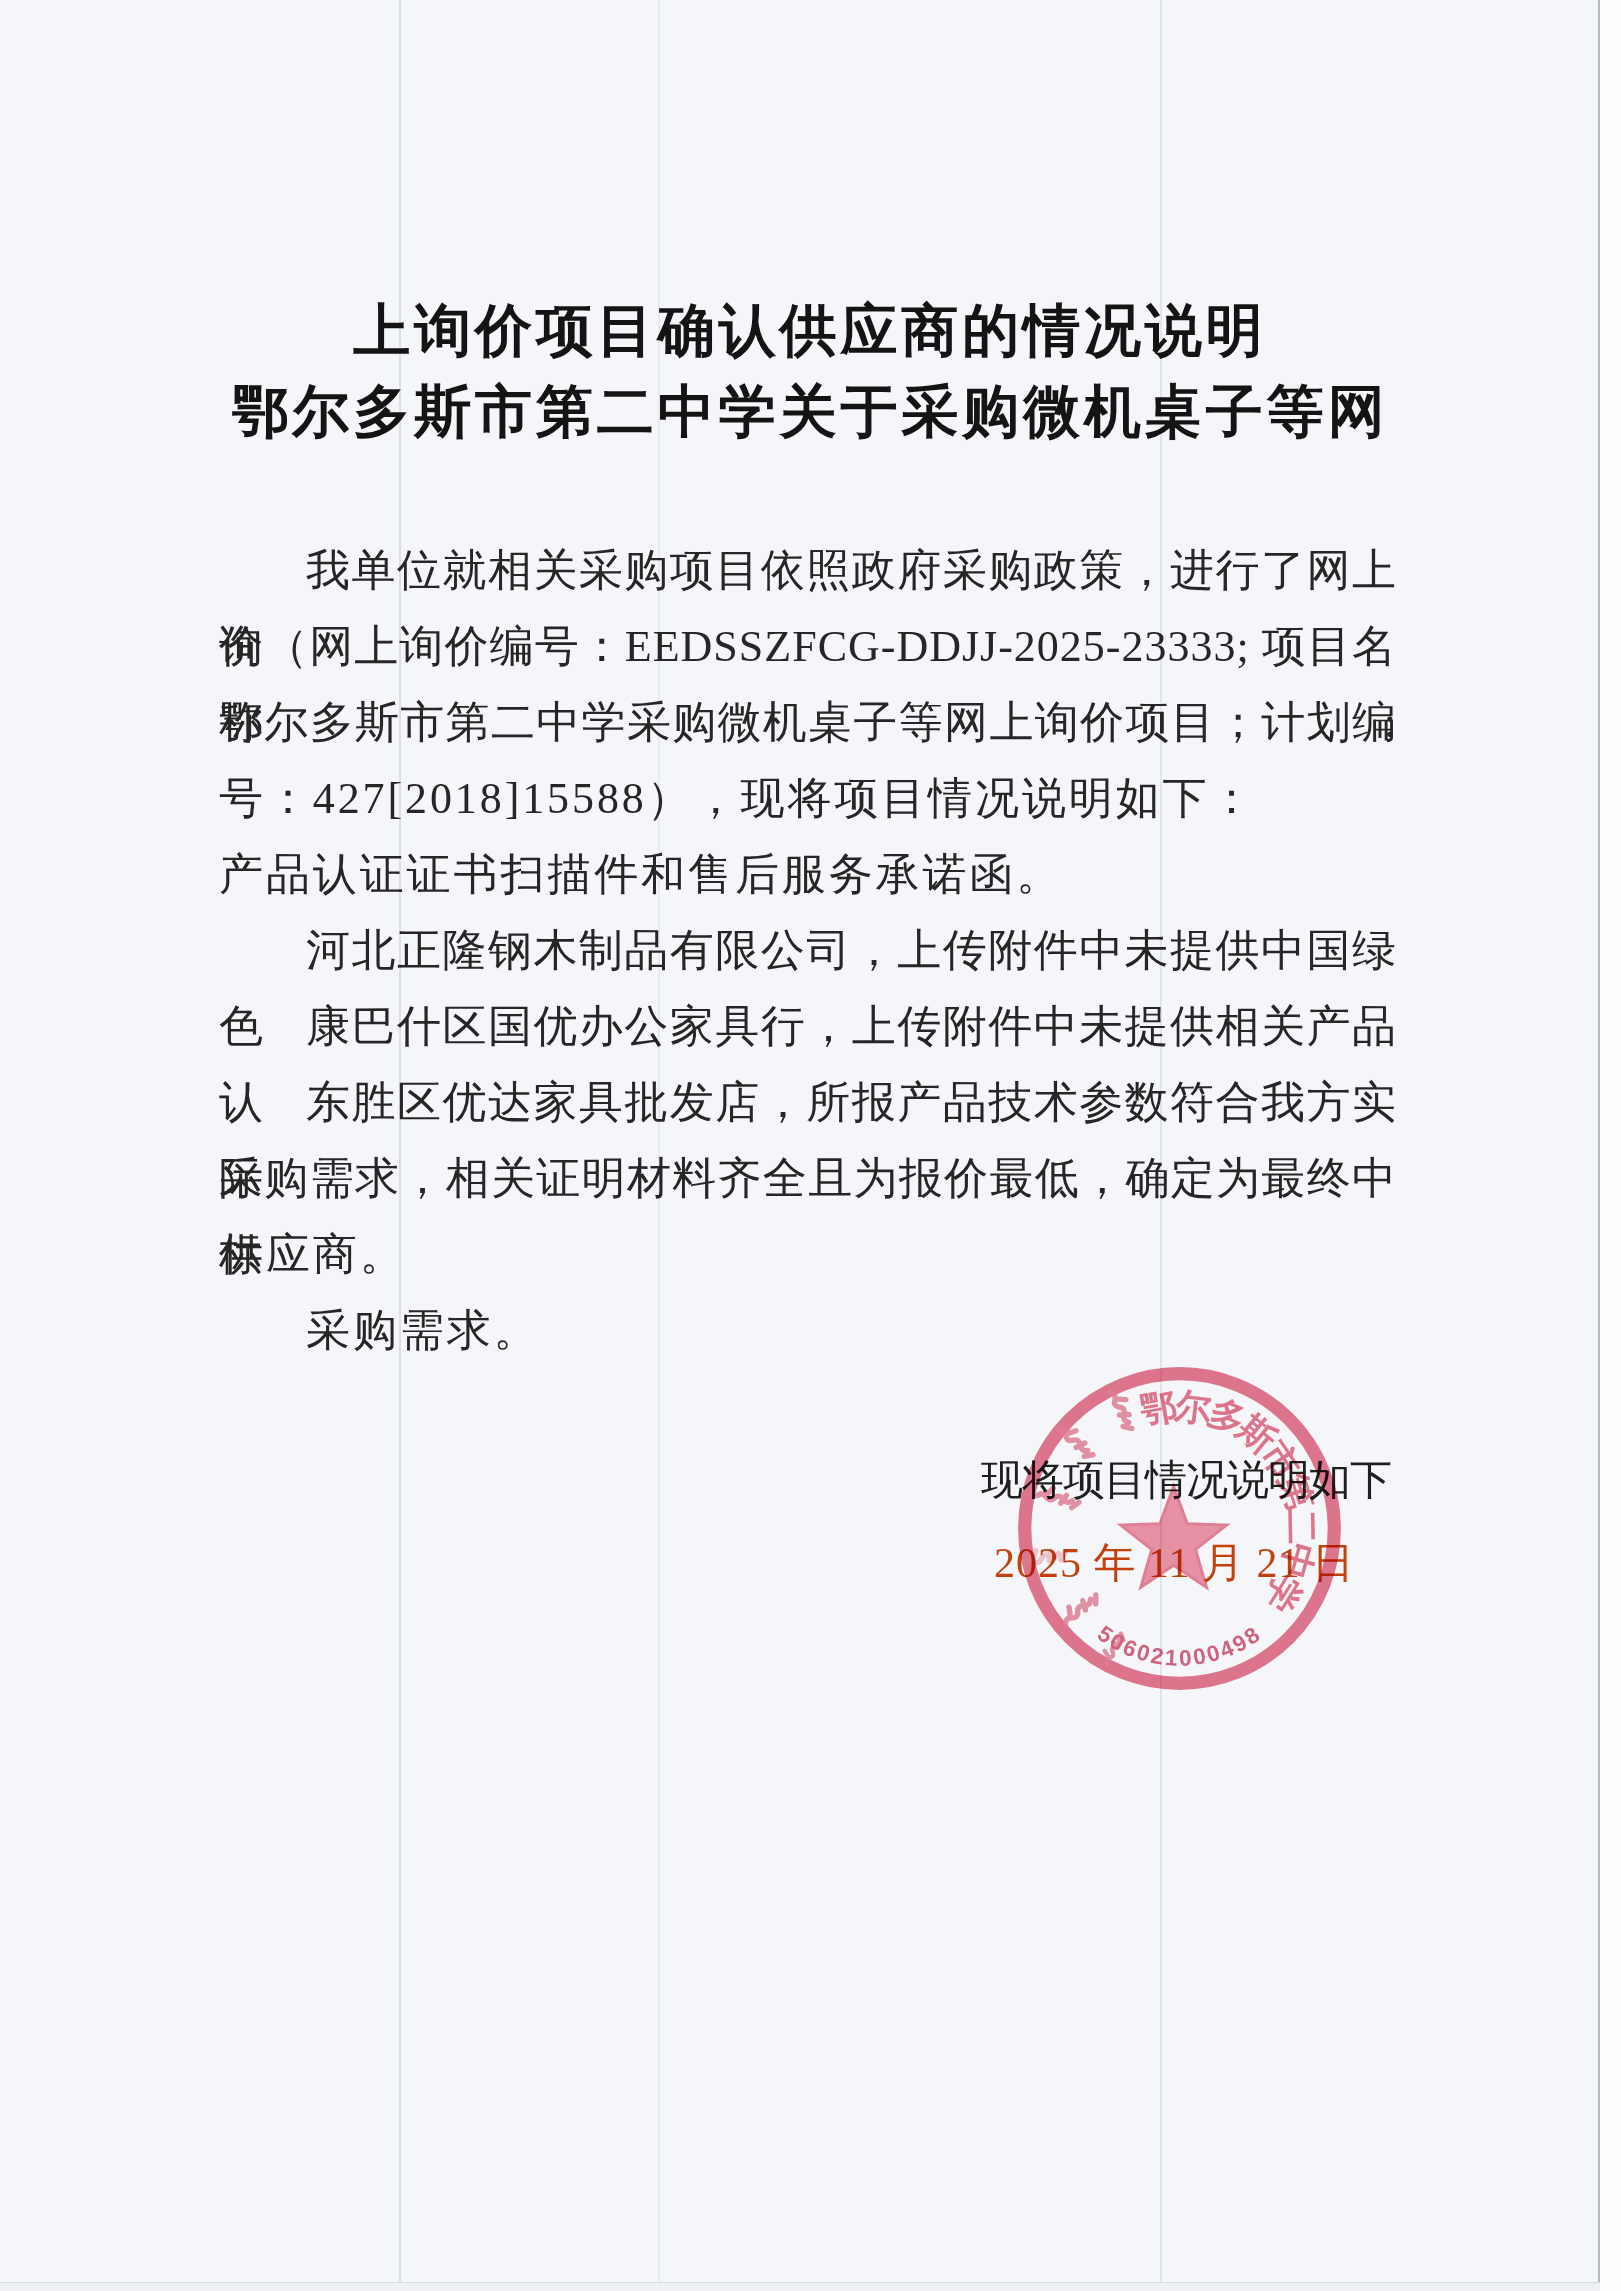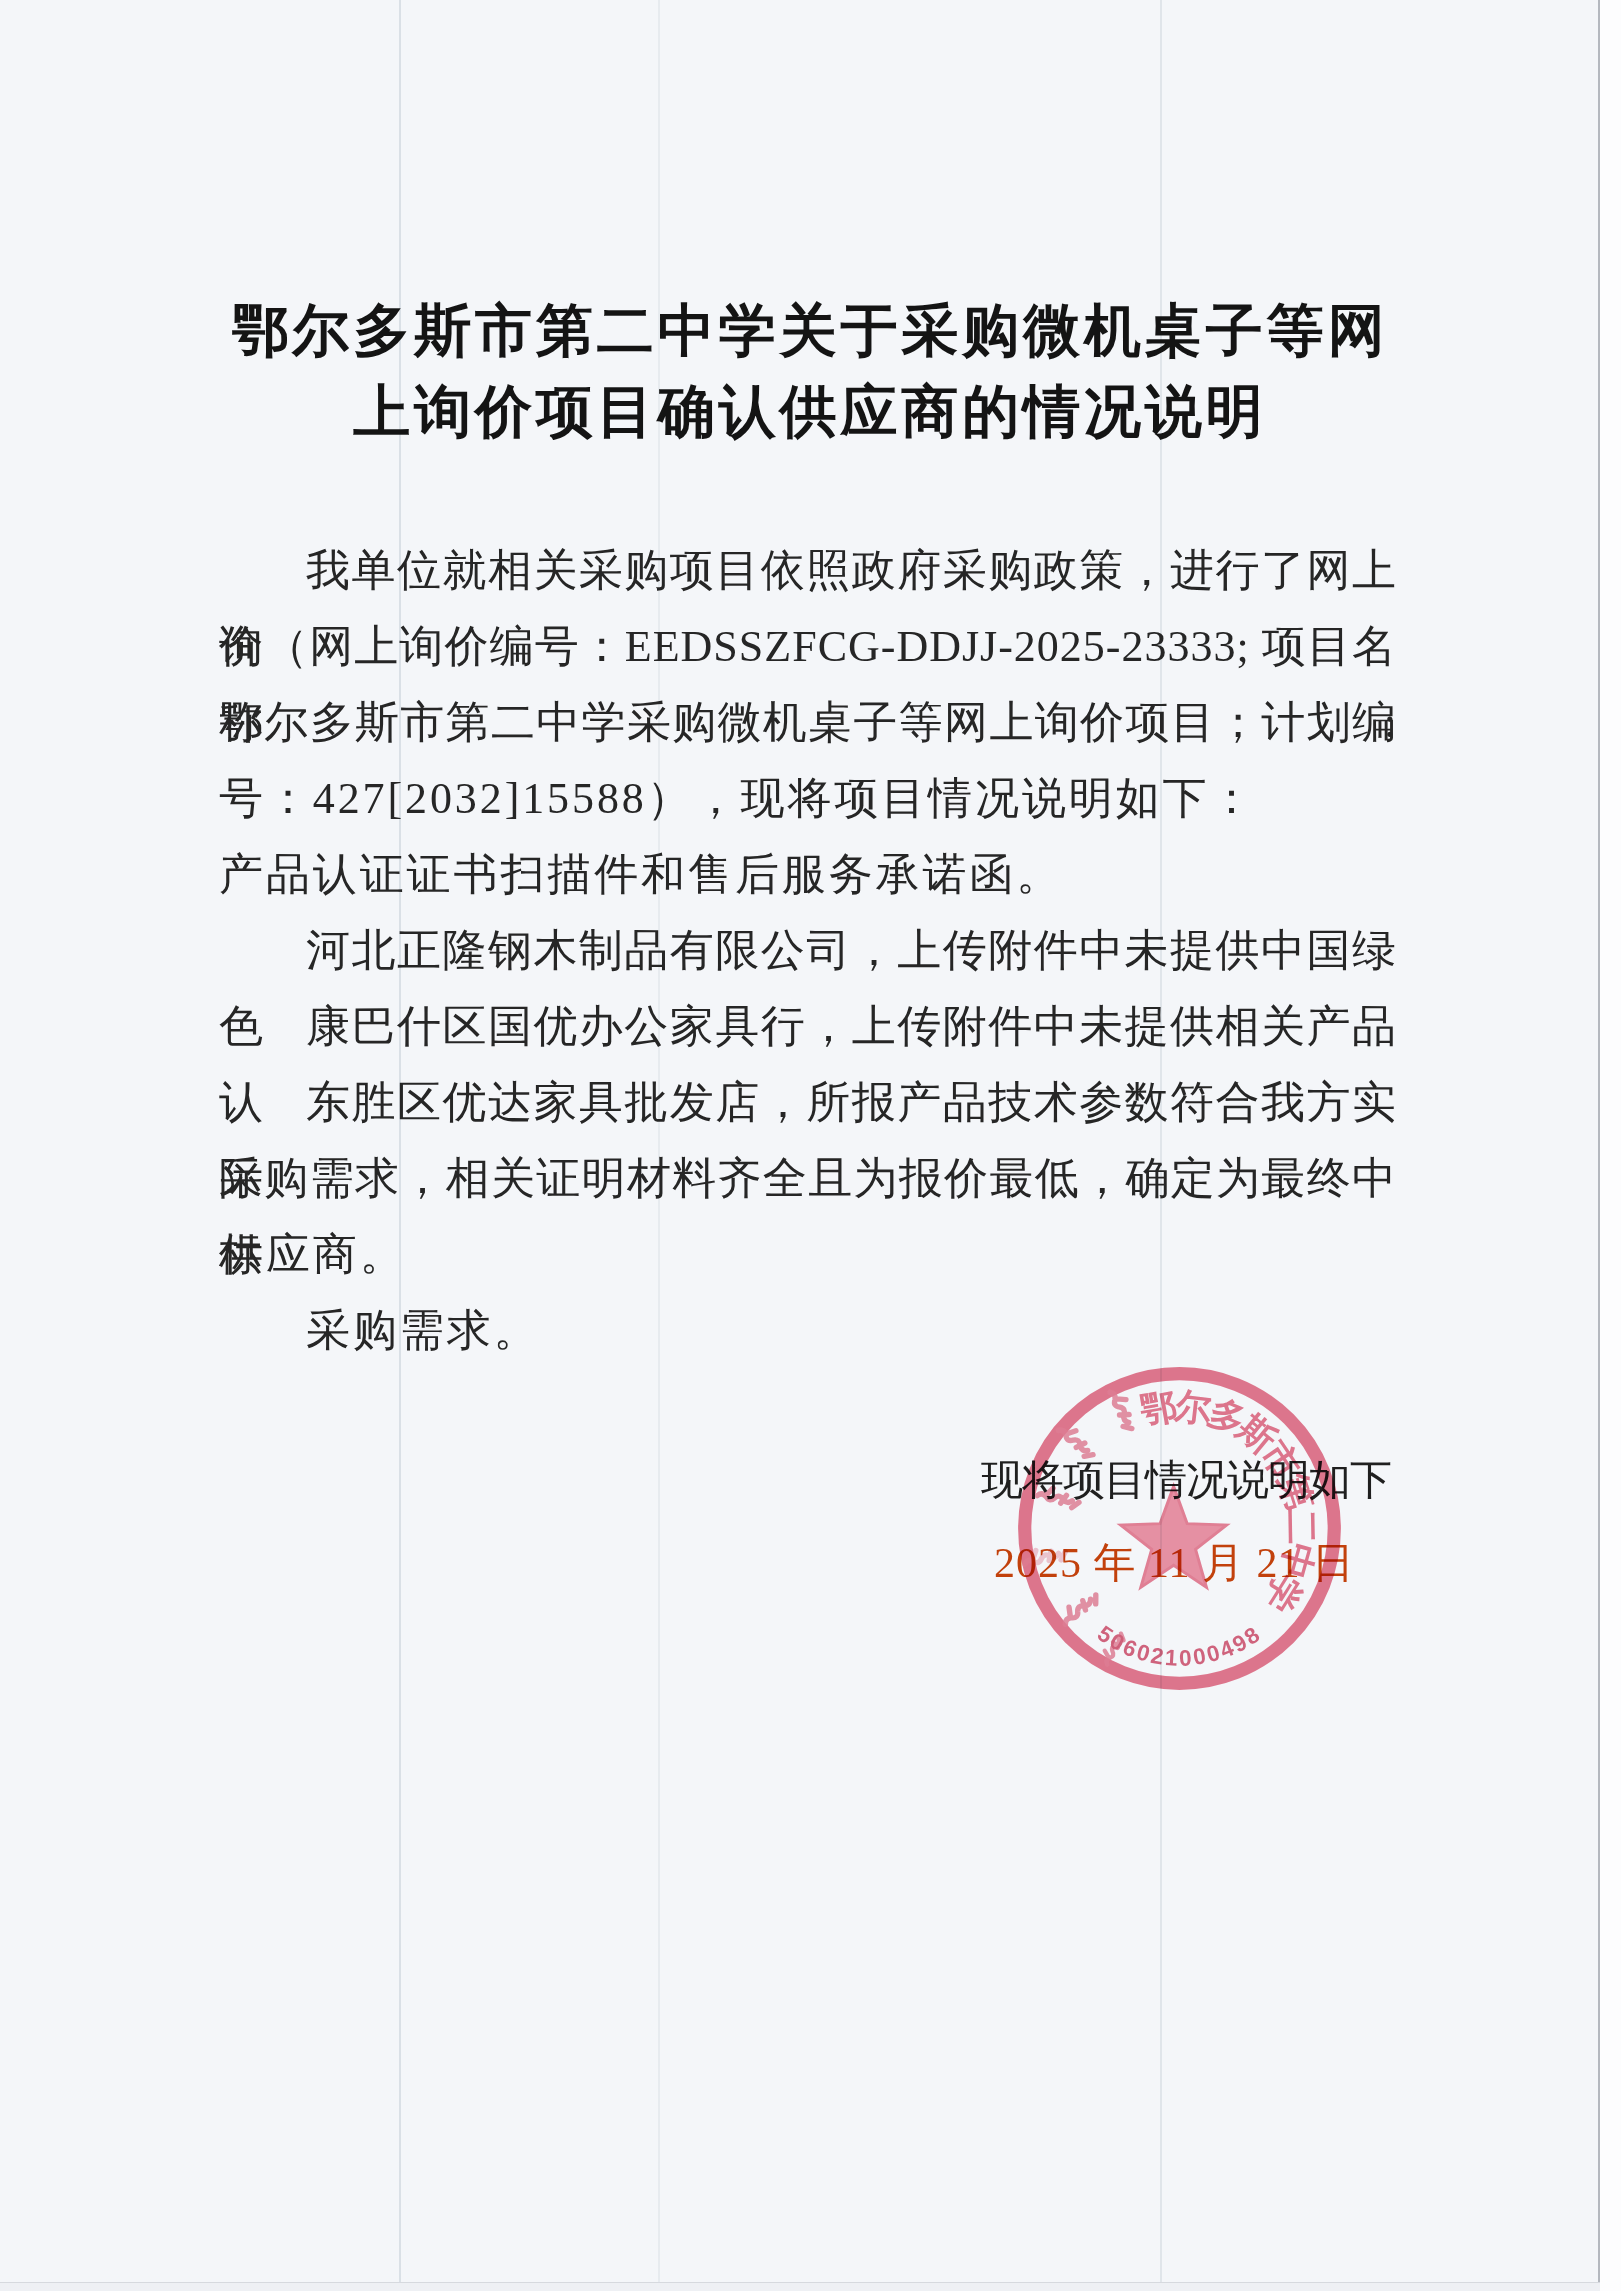--- a/index.html
+++ b/index.html
@@ -46,29 +46,29 @@
 
 <div class="page">
 
   <div class="fold fold-1"></div>
   <div class="fold fold-2"></div>
   <div class="fold fold-3"></div>
   <div class="edge-right"></div>
   <div class="edge-bottom"></div>
 
   <div class="title">
+    <div>上询价项目确认供应商的情况说明</div>
     <div>鄂尔多斯市第二中学关于采购微机桌子等网</div>
-    <div>上询价项目确认供应商的情况说明</div>
   </div>
 
   <div class="body">
     <div class="bline fill ind">我单位就相关采购项目依照政府采购政策，进行了网上询</div>
     <div class="bline fill">价（网上询价编号：EEDSSZFCG-DDJJ-2025-23333; 项目名称:</div>
     <div class="bline fill">鄂尔多斯市第二中学采购微机桌子等网上询价项目；计划编</div>
-    <div class="bline">号：427[2032]15588），现将项目情况说明如下：</div>
+    <div class="bline">号：427[2018]15588），现将项目情况说明如下：</div>
     <div class="bline">产品认证证书扫描件和售后服务承诺函。</div>
     <div class="bline fill ind">河北正隆钢木制品有限公司，上传附件中未提供中国绿色</div>
     <div class="bline fill ind">康巴什区国优办公家具行，上传附件中未提供相关产品认</div>
     <div class="bline fill ind">东胜区优达家具批发店，所报产品技术参数符合我方实际</div>
     <div class="bline fill">采购需求，相关证明材料齐全且为报价最低，确定为最终中标</div>
     <div class="bline">供应商。</div>
     <div class="bline ind">采购需求。</div>
   </div>
 
   <div class="signature">现将项目情况说明如下</div>

